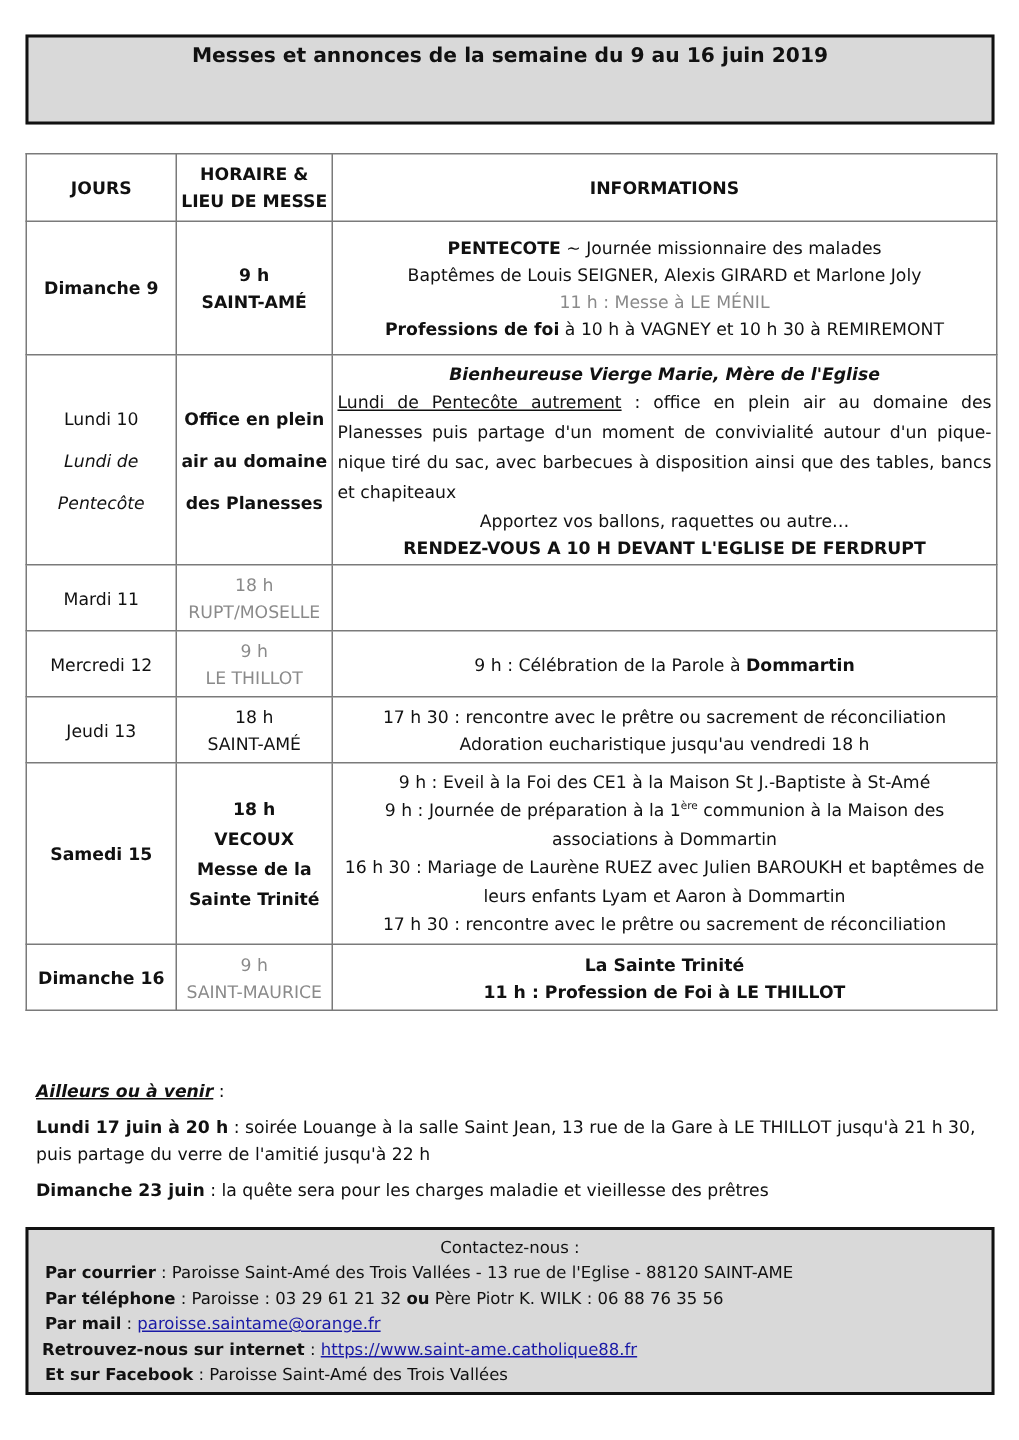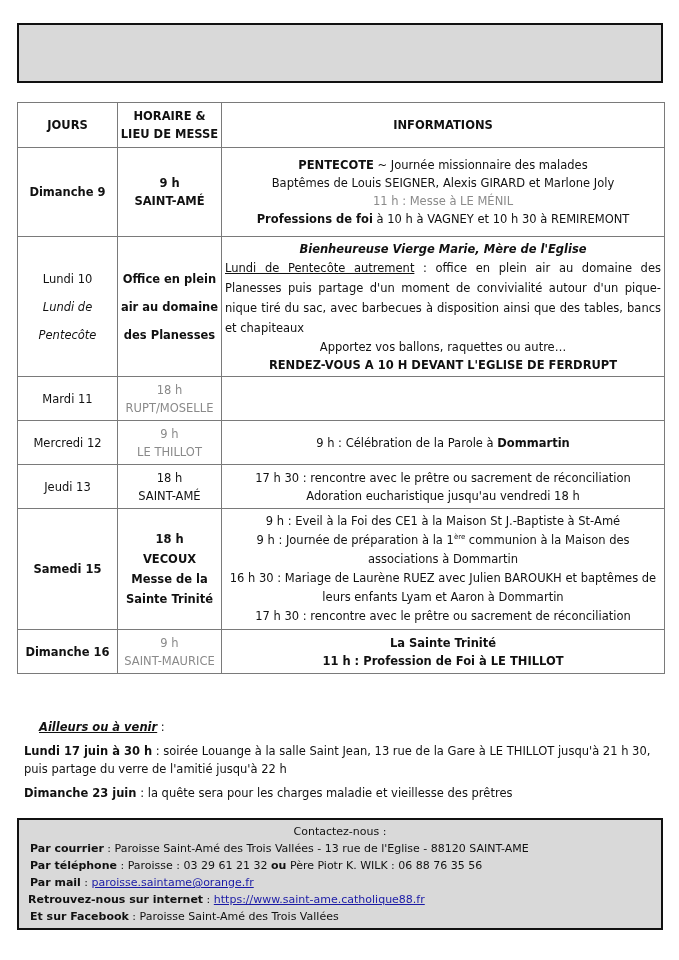--- a/index.html
+++ b/index.html
@@ -16,32 +16,33 @@
   table.sched th { font-weight:bold; font-size:11.5px; height:44px; }
   .col1 { width:100px; } .col2 { width:104px; }
   .grey { color:#8a8a8a; }
   .b { font-weight:bold; }
   .i { font-style:italic; }
   .u { text-decoration:underline; }
   td.info-left { text-align:center; }
   .just { text-align:justify; }
   sup { font-size:7px; line-height:0; }
   .after { position:absolute; left:24px; top:718px; width:640px; font-size:11.5px; }
-  .after .title { font-weight:bold; font-style:italic; text-decoration:underline;margin-left:15px; }
+  .after .title { font-weight:bold; font-style:italic; text-decoration:underline; }
   .after p { margin:0; line-height:18px; }
   .foot { position:absolute; left:17px; top:818px; width:642px; height:108px;
           background:#d9d9d9; border:2px solid #111; font-size:11px; }
   .foot .ctr { text-align:center; margin-top:3px; line-height:17px; }
   .foot .ln { padding-left:11px; line-height:17px; white-space:nowrap; }
   .foot a { color:#1a1aa6; text-decoration:underline; }
 </style>
 </head>
 <body>
 
 <div class="hdr">
+  <div class="l2">Messes et annonces de la semaine du 9 au 16 juin 2019</div>
 </div>
 
 <table class="sched">
   <colgroup>
       <col class="col1">
       <col class="col2">
       <col>
     </colgroup>
   <tbody>
       <tr>
@@ -144,21 +145,21 @@
     <td class="b">
       <div>La Sainte Trinité</div>
       <div>11 h : Profession de Foi à LE THILLOT</div>
     </td>
   </tr>
 </tbody>
   </table>
 
 <div class="after">
   <p style="margin-bottom:6px"><span class="title">Ailleurs ou à venir</span><span> :</span></p>
-  <p style="margin-bottom:6px"><span class="b">Lundi 17 juin à 30 h</span><span> : soirée Louange à la salle Saint Jean, 13 rue de la Gare à LE THILLOT jusqu'à 21 h 30, puis partage du verre de l'amitié jusqu'à 22 h</span></p>
+  <p style="margin-bottom:6px"><span class="b">Lundi 17 juin à 20 h</span><span> : soirée Louange à la salle Saint Jean, 13 rue de la Gare à LE THILLOT jusqu'à 21 h 30, puis partage du verre de l'amitié jusqu'à 22 h</span></p>
   <p><span class="b">Dimanche 23 juin</span><span> : la quête sera pour les charges maladie et vieillesse des prêtres</span></p>
 </div>
 
 <div class="foot">
   <div class="ctr">Contactez-nous :</div>
   <div class="ln"><span class="b">Par courrier</span><span> : Paroisse Saint-Amé des Trois Vallées - 13 rue de l'Eglise - 88120 SAINT-AME</span></div>
   <div class="ln"><span class="b">Par téléphone</span><span> : Paroisse : 03 29 61 21 32 </span><span class="b">ou</span><span> Père Piotr K. WILK : 06 88 76 35 56</span></div>
   <div class="ln"><span class="b">Par mail</span><span> : </span><a>paroisse.saintame@orange.fr</a></div>
   <div class="ln" style="padding-left:9px"><span class="b">Retrouvez-nous sur internet</span><span> : </span><a>https://www.saint-ame.catholique88.fr</a></div>
   <div class="ln"><span class="b">Et sur Facebook</span><span> : Paroisse Saint-Amé des Trois Vallées</span></div>

